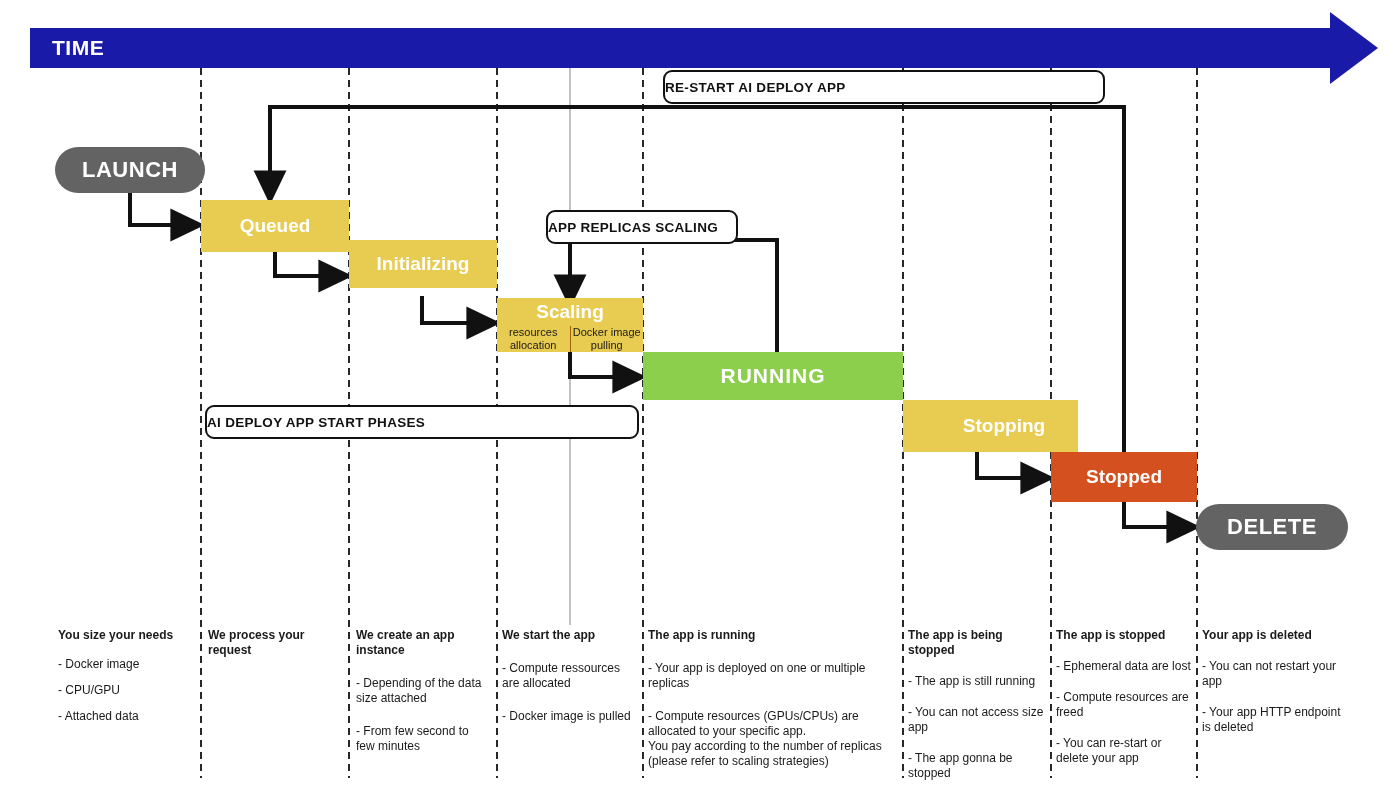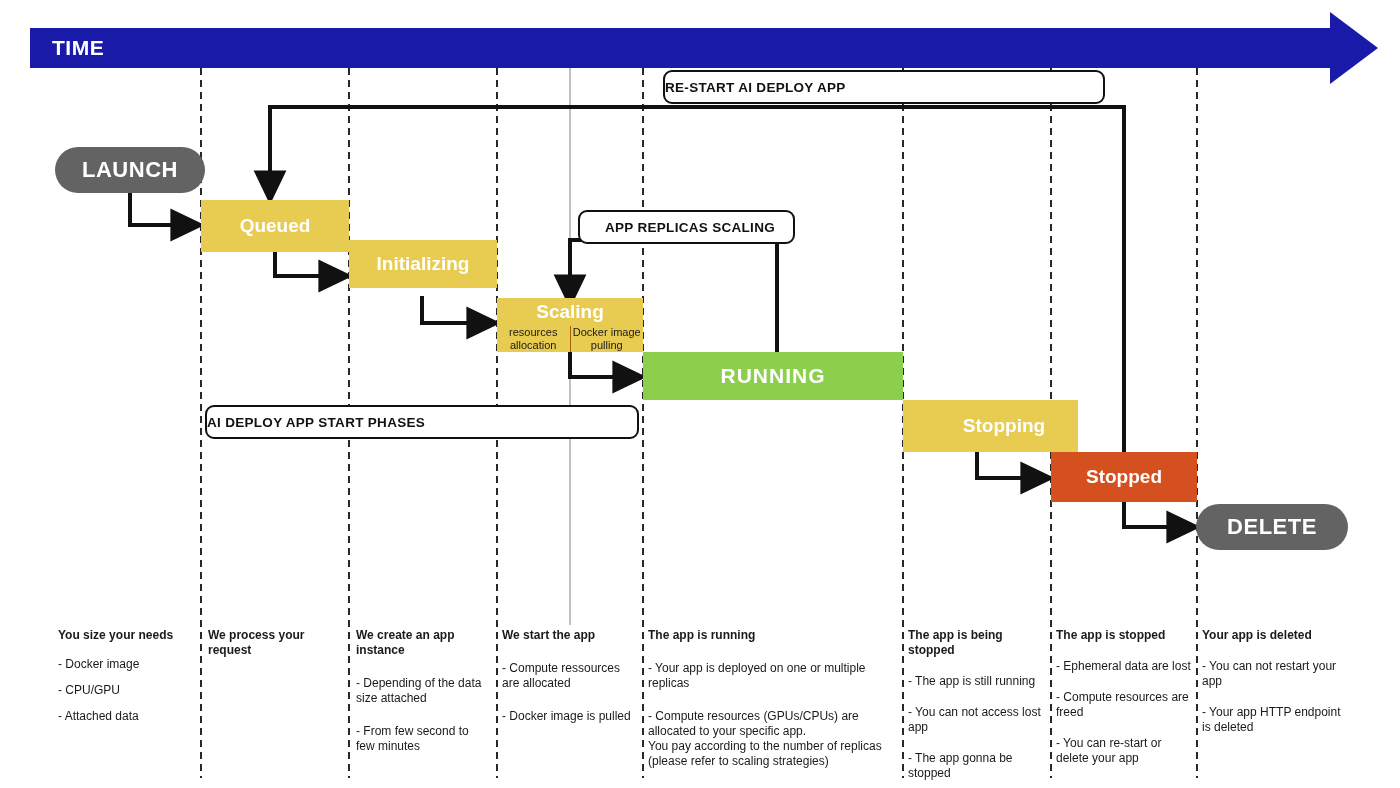--- a/index.html
+++ b/index.html
@@ -143,21 +143,21 @@
   </div>
 
   <div class="state orange" style="left:1051px;top:452px;width:146px;height:50px;font-size:19px;">
     <span>Stopped</span>
   </div>
 
   <div class="callout" style="left:663px;top:70px;width:438px;height:30px;">
     <span>RE-START AI DEPLOY APP</span>
   </div>
 
-  <div class="callout" style="left:578px;top:210px;width:188px;height:30px;padding-left:25px;">
+  <div class="callout" style="left:546px;top:210px;width:188px;height:30px;">
     <span>APP REPLICAS SCALING</span>
   </div>
 
   <div class="callout" style="left:205px;top:405px;width:430px;height:30px;">
     <span>AI DEPLOY APP START PHASES</span>
   </div>
 
   <div class="desc" style="left:208px;top:628px;width:132px;">
     <div class="head">We process your request</div>
   </div>
@@ -185,21 +185,21 @@
     <div class="head">The app is running</div>
     <div class="line" style="margin-top:18px;">- Your app is deployed on one or multiple replicas</div>
     <div class="line" style="margin-top:18px;">- Compute resources (GPUs/CPUs) are allocated to your specific app.
 You pay according to the number of replicas
 (please refer to scaling strategies)</div>
   </div>
 
   <div class="desc" style="left:908px;top:628px;width:138px;">
     <div class="head">The app is being stopped</div>
     <div class="line" style="margin-top:16px;">- The app is still running</div>
-    <div class="line" style="margin-top:16px;">- You can not access lost app</div>
+    <div class="line" style="margin-top:16px;">- You can not access size app</div>
     <div class="line" style="margin-top:16px;">- The app gonna be stopped</div>
   </div>
 
   <div class="desc" style="left:1056px;top:628px;width:136px;">
     <div class="head">The app is stopped</div>
     <div class="line" style="margin-top:16px;">- Ephemeral data are lost</div>
     <div class="line" style="margin-top:16px;">- Compute resources are freed</div>
     <div class="line" style="margin-top:16px;">- You can re-start or delete your app</div>
   </div>
 

